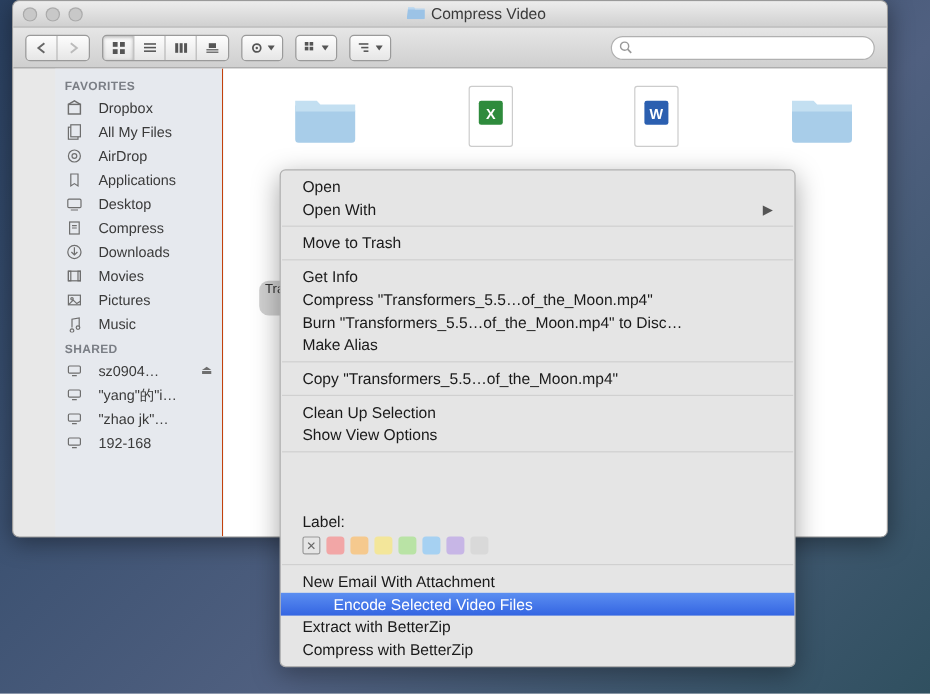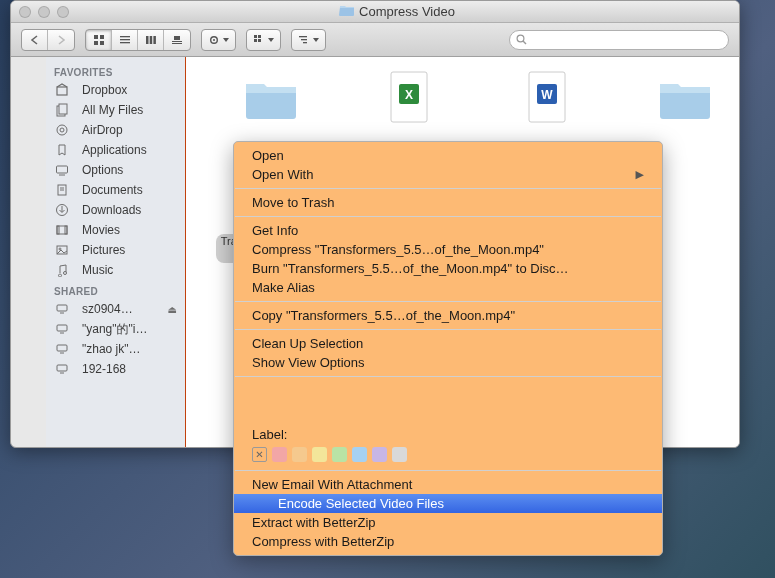--- a/index.html
+++ b/index.html
@@ -223,21 +223,21 @@
     line-height: 1.2;
     word-break: break-word;
   }
 
   
   .context-menu {
     position: absolute;
     left: 233px;
     top: 141px;
     width: 430px;
-    background: #fdba74;
+    background: #e5e5e5;
     border: 1px solid #b0b0b0;
     border-radius: 5px;
     box-shadow: 0 6px 22px rgba(0,0,0,0.35);
     padding: 4px 0;
     font-size: 13px;
     color: #1a1a1a;
     z-index: 50;
   }
   .cm-item {
     padding: 2px 18px;
@@ -439,32 +439,32 @@
           <span>Applications</span>
         </div>
 
       <div class="sb-item">
           <span class="sb-icon">
             <svg width="14" height="14" viewBox="0 0 14 14">
               <rect x="1.5" y="3" width="11" height="7" rx="1" fill="none" stroke="#6e6e6e"></rect>
               <line x1="4" y1="12" x2="10" y2="12" stroke="#6e6e6e"></line>
             </svg>
           </span>
-          <span>Options</span>
+          <span>Desktop</span>
         </div>
 
       <div class="sb-item">
           <span class="sb-icon">
             <svg width="14" height="14" viewBox="0 0 14 14">
               <rect x="3" y="2" width="8" height="10" fill="none" stroke="#6e6e6e"></rect>
               <line x1="5" y1="5" x2="9" y2="5" stroke="#6e6e6e"></line>
               <line x1="5" y1="7" x2="9" y2="7" stroke="#6e6e6e"></line>
             </svg>
           </span>
-          <span>Documents</span>
+          <span>Compress</span>
         </div>
 
       <div class="sb-item">
           <span class="sb-icon">
             <svg width="14" height="14" viewBox="0 0 14 14">
               <circle cx="7" cy="7" r="5.5" fill="none" stroke="#6e6e6e"></circle>
               <path d="M7 3 L7 9 M4.5 7 L7 9.5 L9.5 7" fill="none" stroke="#6e6e6e"></path>
             </svg>
           </span>
           <span>Downloads</span>

